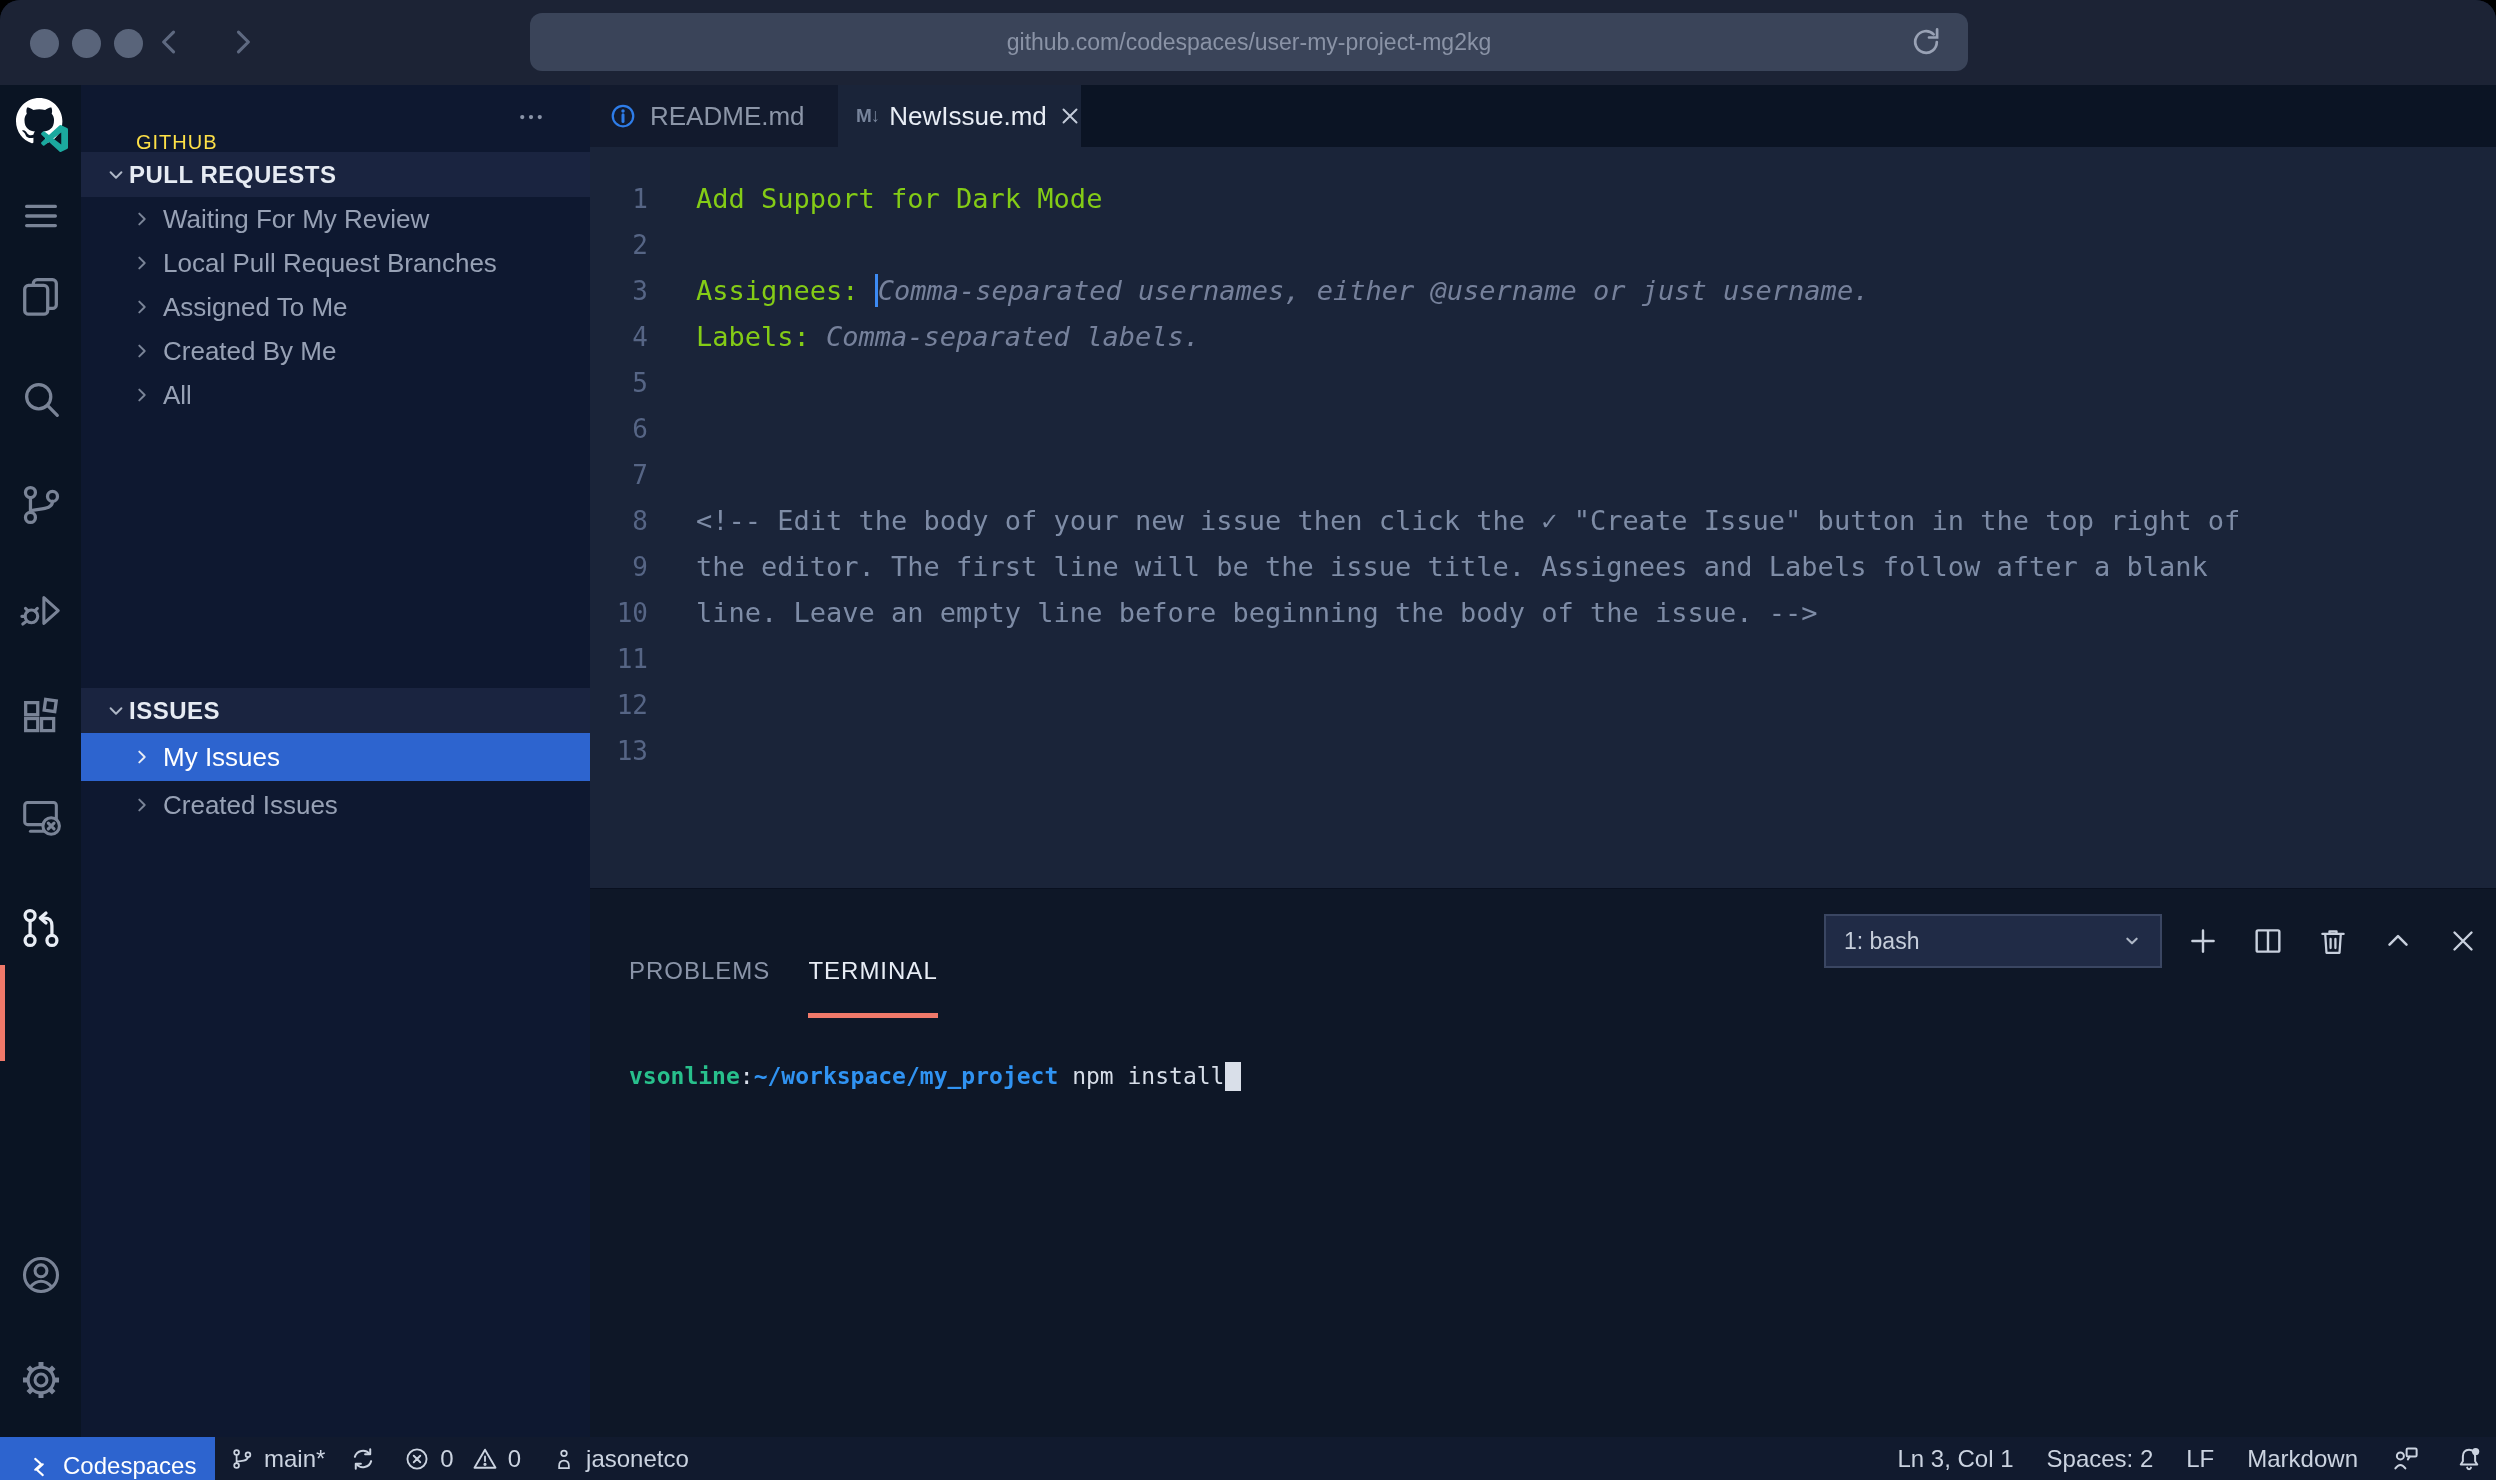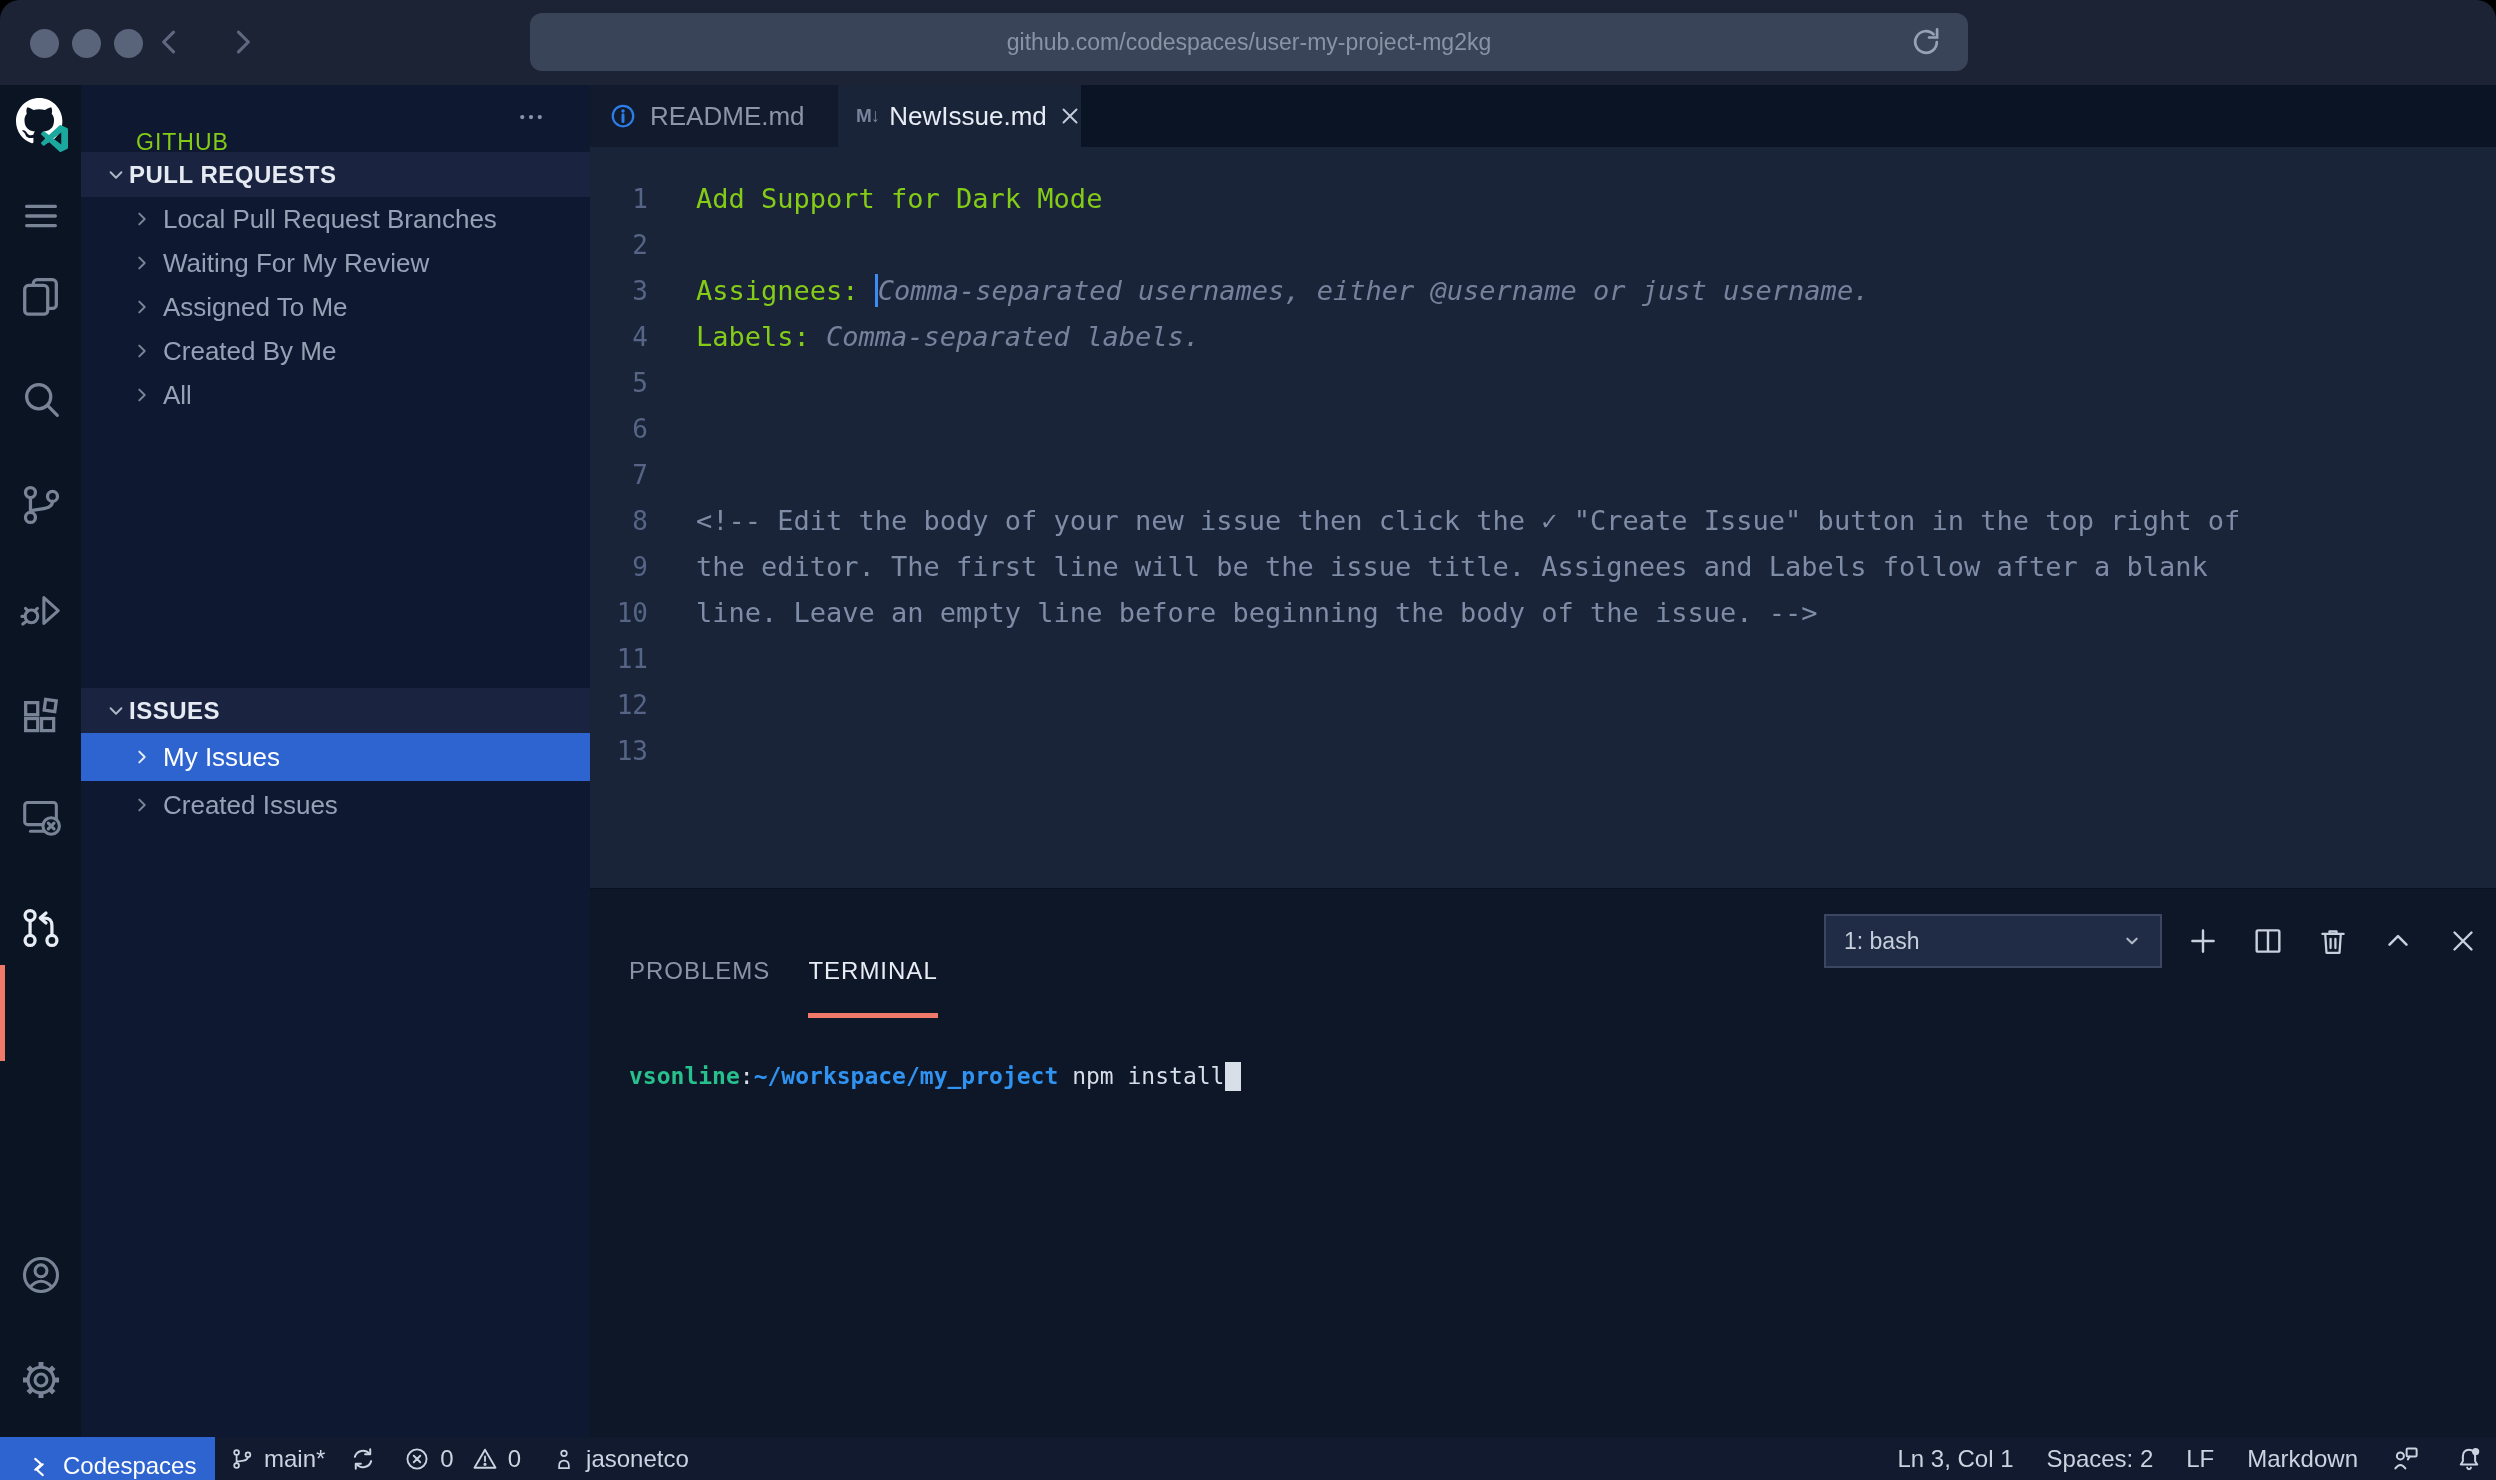--- a/index.html
+++ b/index.html
@@ -22,21 +22,21 @@
   .main { flex:1; display:flex; min-height:0; }
 
   .activitybar { width:81px; background:#0A1423; position:relative; flex-shrink:0; }
   .ab-item { position:absolute; left:0; width:81px; display:flex; justify-content:center; color:#7A8497; }
   .ab-item svg { display:block; }
   .ab-item.active { color:#E8EDF5; }
   .ab-indicator { position:absolute; left:0; top:880px; width:5px; height:96px; background:#F0796A; }
 
   .sidebar { width:509px; background:#0E1830; flex-shrink:0; display:flex; flex-direction:column; }
   .sb-title { height:67px; display:flex; align-items:center; padding:0 44px 0 55px; justify-content:space-between; }
-  .sb-title-label { color:#84cc16; font-size:23px; letter-spacing:1px;margin-top:48px; }
+  .sb-title-label { color:#fde047; font-size:20px; letter-spacing:1px;margin-top:48px; }
   .more-dots { color:#8A94A8; }
   .section-header { height:45px; background:#1A2440; display:flex; align-items:center; padding-left:22px;
                     color:#E6EBF3; font-weight:bold; font-size:24px; letter-spacing:0.5px; gap:0; }
   .section-header .chev { color:#AEB7C6; display:flex; }
   .sb-item { height:44px; display:flex; align-items:center; padding-left:48px; gap:8px;
              color:#97A1B5; font-size:26px; }
   .sb-item .chev { color:#7A8497; display:flex; }
   .issues .sb-item { height:48px; }
   .sb-item.selected { background:#2D64CF; color:#FFFFFF; }
   .sb-item.selected .chev { color:#E8EDF5; }
@@ -229,29 +229,29 @@
         </span>
         <span>PULL REQUESTS</span>
       </div>
 
       <div class="sb-item">
         <span class="chev">
             <svg width="26" height="26" viewBox="0 0 24 24" fill="none" stroke="currentColor" stroke-width="1.8" stroke-linecap="round" stroke-linejoin="round">
               <polyline points="9.5,7 14.5,12 9.5,17"></polyline>
             </svg>
           </span>
-        <span>Local Pull Request Branches</span>
+        <span>Waiting For My Review</span>
       </div>
       <div class="sb-item">
         <span class="chev">
             <svg width="26" height="26" viewBox="0 0 24 24" fill="none" stroke="currentColor" stroke-width="1.8" stroke-linecap="round" stroke-linejoin="round">
               <polyline points="9.5,7 14.5,12 9.5,17"></polyline>
             </svg>
           </span>
-        <span>Waiting For My Review</span>
+        <span>Local Pull Request Branches</span>
       </div>
       <div class="sb-item">
         <span class="chev">
             <svg width="26" height="26" viewBox="0 0 24 24" fill="none" stroke="currentColor" stroke-width="1.8" stroke-linecap="round" stroke-linejoin="round">
               <polyline points="9.5,7 14.5,12 9.5,17"></polyline>
             </svg>
           </span>
         <span>Assigned To Me</span>
       </div>
       <div class="sb-item">

